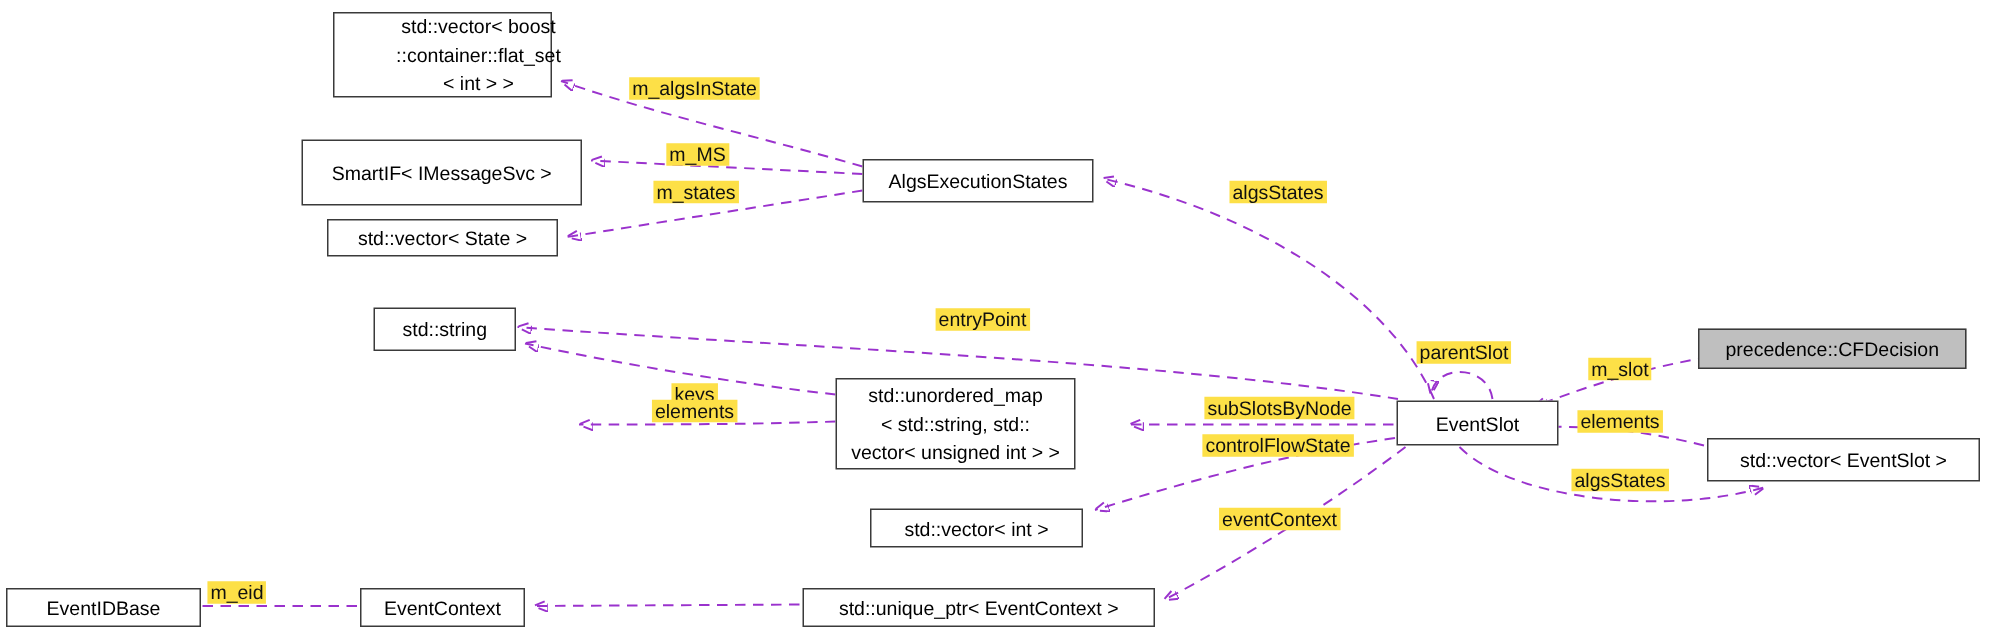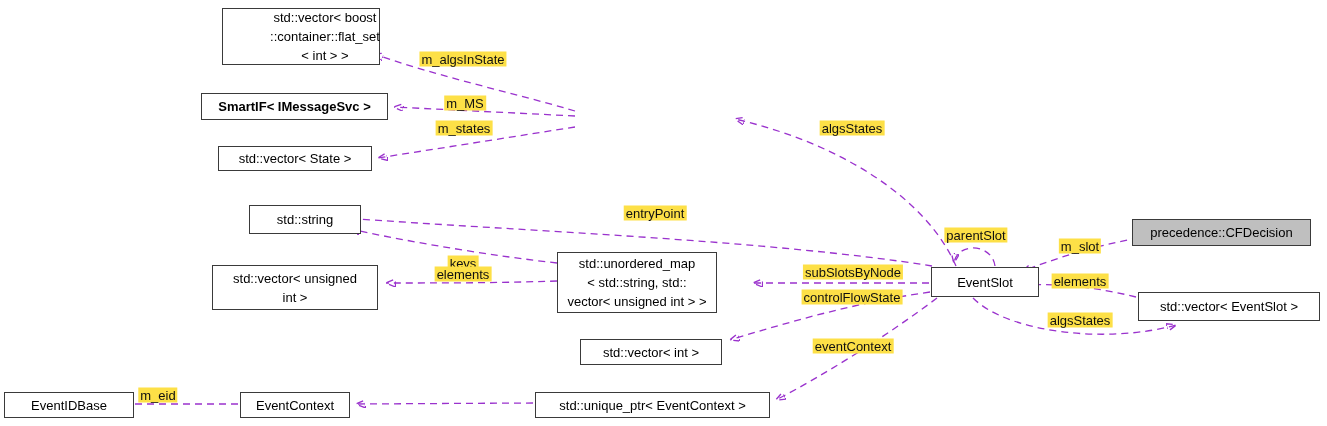--- a/index.html
+++ b/index.html
@@ -14,25 +14,25 @@
     text-align:center;border:1.4px solid #3a3a3a;background:#ffffff;color:#000;
     font-size:13px;line-height:19px;white-space:pre-line;box-sizing:border-box;
     cursor:pointer;
   }
   .node.highlight{background:#bfbfbf;cursor:default;}
   .elabel{
     position:absolute;transform:translate(-50%,-50%);font-size:13px;color:#101010;
     background:#fde047;padding:0 2px;white-space:nowrap;
   }
   
-  #n-flat-set{left:222px;top:8px;width:158px;height:57px;padding-left:48px;}
-  #n-smartif{left:201px;top:93px;width:187px;height:27px;font-weight:bold;}
+  #n-flat-set{left:222px;top:8px;width:146px;height:57px;padding-left:48px;}
+  #n-smartif{left:201px;top:93px;width:187px;height:44px;}
   #n-vec-state{left:218px;top:146px;width:154px;height:25px;}
   #n-algs-exec{left:575px;top:106px;width:154px;height:29px;}
-  #n-string{left:249px;top:205px;width:112px;height:29px;}
+  #n-string{left:249px;top:205px;width:95px;height:29px;}
   #n-vec-unsigned{left:212px;top:265px;width:166px;height:45px;}
   #n-unordered-map{left:557px;top:252px;width:160px;height:61px;}
   #n-vec-int{left:580px;top:339px;width:142px;height:26px;}
   #n-unique-ptr{left:535px;top:392px;width:235px;height:26px;}
   #n-event-context{left:240px;top:392px;width:110px;height:26px;}
   #n-event-id-base{left:4px;top:392px;width:130px;height:26px;}
   #n-event-slot{left:931px;top:267px;width:108px;height:30px;}
   #n-cf-decision{left:1132px;top:219px;width:179px;height:27px;}
   #n-vec-event-slot{left:1138px;top:292px;width:182px;height:29px;}
   
@@ -97,23 +97,22 @@
   <div class="elabel" id="l-elements-right">elements</div>
   <div class="elabel" id="l-allSubSlots">algsStates</div>
   <div class="elabel" id="l-ptr">ptr</div>
   <div class="elabel" id="l-m-eid">m_eid</div>
 
   <div class="node" id="n-flat-set">std::vector&lt; boost
 ::container::flat_set
 &lt; int &gt; &gt;</div>
   <div class="node" id="n-smartif">SmartIF&lt; IMessageSvc &gt;</div>
   <div class="node" id="n-vec-state">std::vector&lt; State &gt;</div>
+  <div class="node" id="n-algs-exec">AlgsExecutionStates</div>
   <div class="node" id="n-string">std::string</div>
-  <div class="node" id="n-vec-unsigned">std::vector&lt; unsigned
-int &gt;</div>
   <div class="node" id="n-unordered-map">std::unordered_map
 &lt; std::string, std::
 vector&lt; unsigned int &gt; &gt;</div>
   <div class="node" id="n-vec-int">std::vector&lt; int &gt;</div>
   <div class="node" id="n-unique-ptr">std::unique_ptr&lt; EventContext &gt;</div>
   <div class="node" id="n-event-context">EventContext</div>
   <div class="node" id="n-event-id-base">EventIDBase</div>
   <div class="node" id="n-event-slot">EventSlot</div>
   <div class="node highlight" id="n-cf-decision">precedence::CFDecision</div>
   <div class="node" id="n-vec-event-slot">std::vector&lt; EventSlot &gt;</div>

